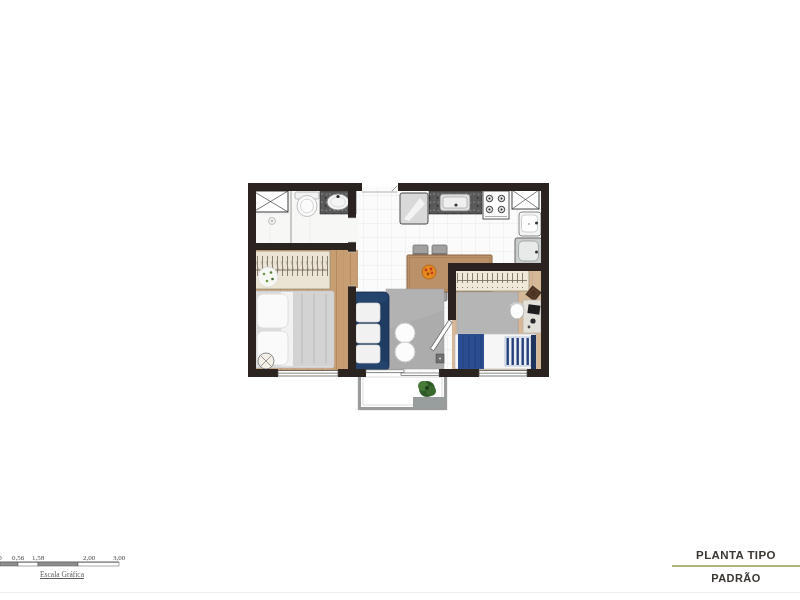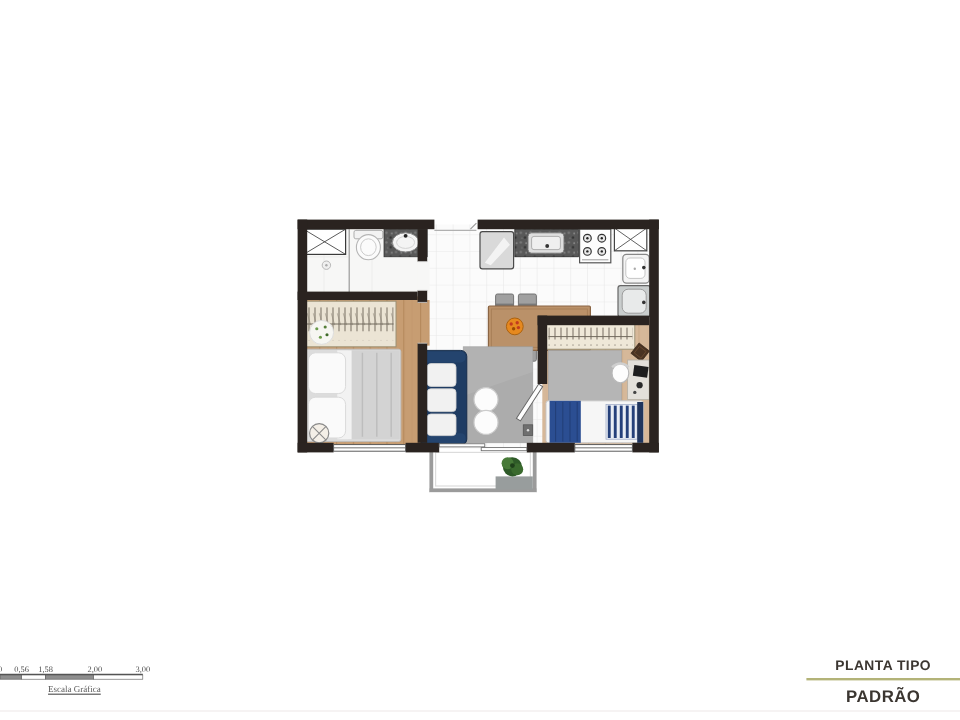--- a/index.html
+++ b/index.html
@@ -18,21 +18,21 @@
     font-family:"Liberation Serif",serif;font-size:7.5px;color:#5a5a5a;white-space:nowrap;text-decoration:underline;
   }
   
   .title-block{position:absolute;right:0;top:549px;width:128px;text-align:center;}
   .tb-line1{
     display:block;font-weight:bold;font-size:11.5px;color:#3b3631;letter-spacing:.4px;white-space:nowrap;
   }
   .tb-divider{position:absolute;left:672px;right:0;top:565px;height:2px;background:#b3b378;}
   .tb-line2{
     position:absolute;right:0;top:572px;width:128px;text-align:center;
-    font-weight:bold;font-size:14px;color:#3b3631;letter-spacing:.4px;white-space:nowrap;
+    font-weight:bold;font-size:11px;color:#3b3631;letter-spacing:.4px;white-space:nowrap;
   }
   .bottom-rule{position:absolute;left:0;right:0;top:592px;height:1px;background:#f1ecec;}
 </style>
 </head>
 <body>
 
 <svg id="plan-svg" width="800" height="600" viewBox="0 0 800 600">
   <defs>
     <pattern id="tile" width="14" height="14" patternUnits="userSpaceOnUse">
       <rect width="14" height="14" fill="#fbfbfb"></rect>
@@ -311,21 +311,21 @@
     <rect x="0" y="562.5" width="18" height="3.5" fill="#8e8e8e" stroke="#555555" stroke-width="0.5"></rect>
     <rect x="18" y="562.5" width="20" height="3.5" fill="#ffffff" stroke="#555555" stroke-width="0.5"></rect>
     <rect x="38" y="562.5" width="40" height="3.5" fill="#8e8e8e" stroke="#555555" stroke-width="0.5"></rect>
     <rect x="78" y="562.5" width="41" height="3.5" fill="#ffffff" stroke="#555555" stroke-width="0.5"></rect>
   </g>
 </svg>
 
 <span class="sb-label" style="left:0px">0</span>
 <span class="sb-label" style="left:18px">0,56</span>
 <span class="sb-label" style="left:38px">1,58</span>
-<span class="sb-label" style="left:79px">2,00</span>
+<span class="sb-label" style="left:89px">2,00</span>
 <span class="sb-label" style="left:119px">3,00</span>
 <span class="sb-caption">Escala Gráfica</span>
 
 <div class="title-block">
   <span class="tb-line1">PLANTA TIPO</span>
 </div>
 <div class="tb-divider"></div>
 <div class="tb-line2">PADRÃO</div>
 
 <div class="bottom-rule"></div>

